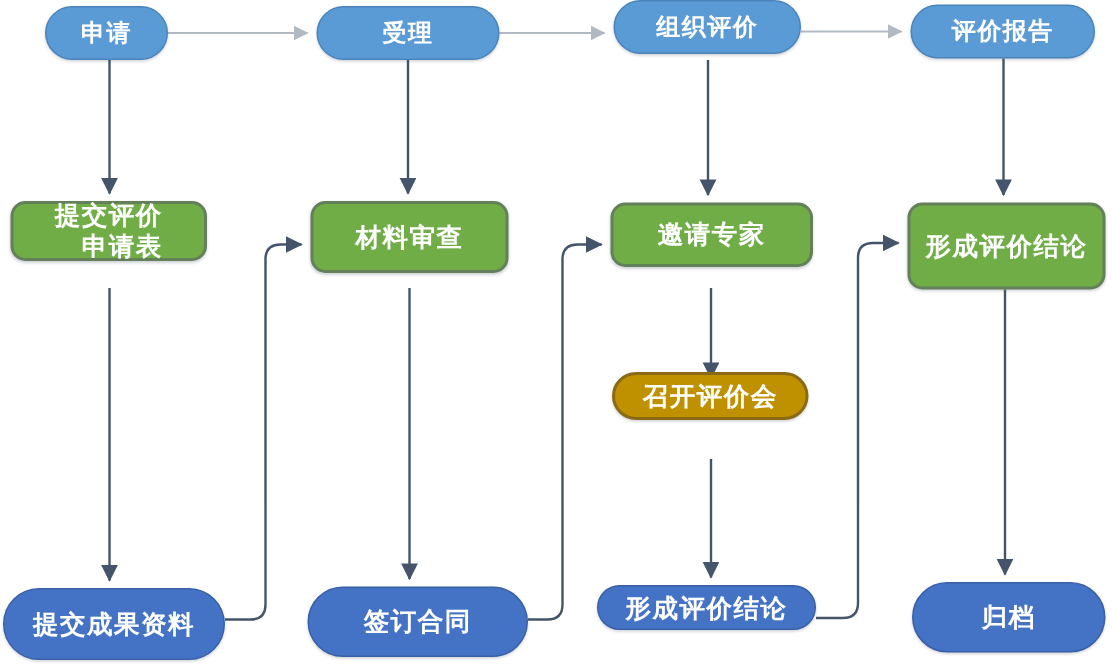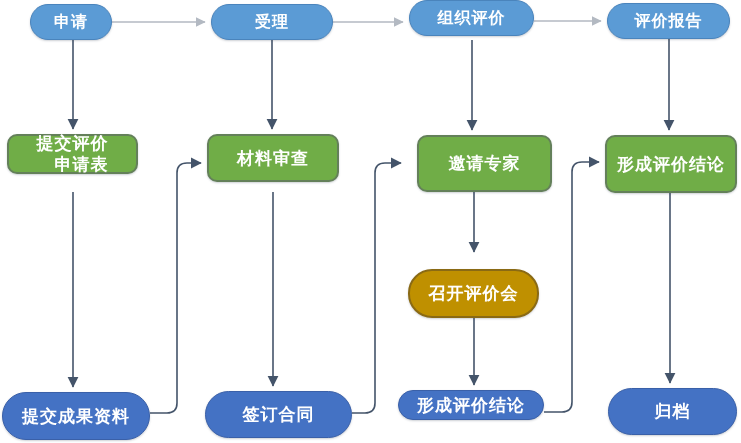--- a/index.html
+++ b/index.html
@@ -79,23 +79,23 @@
   </svg>
 
   <div class="node stage" style="left:30px;top:4px;width:82px;height:36px">申请</div>
   <div class="node stage" style="left:211px;top:4px;width:122px;height:36px">受理</div>
   <div class="node stage" style="left:409px;top:0;width:125px;height:36px">组织评价</div>
   <div class="node stage" style="left:607px;top:3px;width:123px;height:36px">评价报告</div>
 
   <div class="node step multiline" style="left:7px;top:134px;width:131px;height:40px">提交评价
 申请表</div>
   <div class="node step" style="left:207px;top:134px;width:132px;height:48px">材料审查</div>
-  <div class="node step" style="left:417px;top:135px;width:135px;height:57px">邀请专家</div>
+  <div class="node step" style="left:407px;top:135px;width:135px;height:43px">邀请专家</div>
   <div class="node step" style="left:605px;top:135px;width:132px;height:58px">形成评价结论</div>
 
-  <div class="node meeting" style="left:408px;top:269px;width:131px;height:49px">召开评价会</div>
+  <div class="node meeting" style="left:408px;top:248px;width:131px;height:32px">召开评价会</div>
 
   <div class="node end" style="left:2px;top:392px;width:148px;height:48px">提交成果资料</div>
   <div class="node end" style="left:205px;top:391px;width:147px;height:47px">签订合同</div>
   <div class="node end" style="left:398px;top:390px;width:146px;height:30px">形成评价结论</div>
   <div class="node end" style="left:608px;top:388px;width:129px;height:47px">归档</div>
 
 </div>
 
 </body></html>

